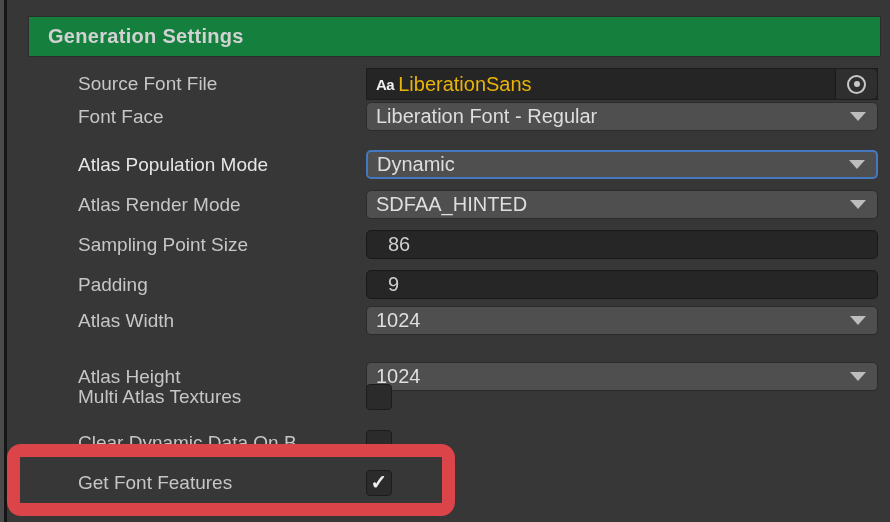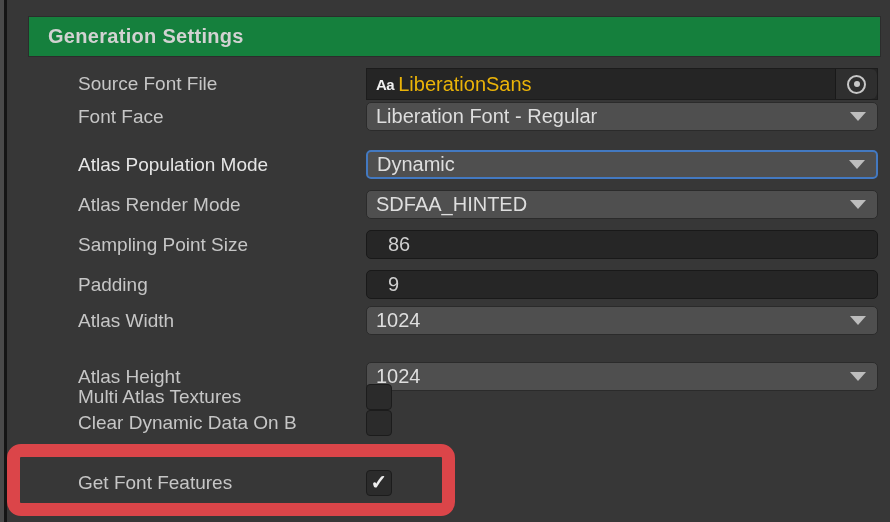--- a/index.html
+++ b/index.html
@@ -155,21 +155,21 @@
     <span class="dropdown-text">1024</span>
     <span class="dropdown-arrow"></span>
   </div>
 </div>
 
 <div class="row" style="top:372px;height:26px;margin-top:12px;">
   <span class="row-label">Multi Atlas Textures</span>
   <div class="checkbox"></div>
 </div>
 
-<div class="row" style="top:410px;height:26px;">
+<div class="row" style="top:430px;height:26px;">
   <span class="row-label">Clear Dynamic Data On B</span>
   <div class="checkbox"></div>
 </div>
 
 <div class="row" style="top:470px;height:26px;">
   <span class="row-label">Get Font Features</span>
   <div class="checkbox">
     <span class="check">✓</span>
   </div>
 </div>

